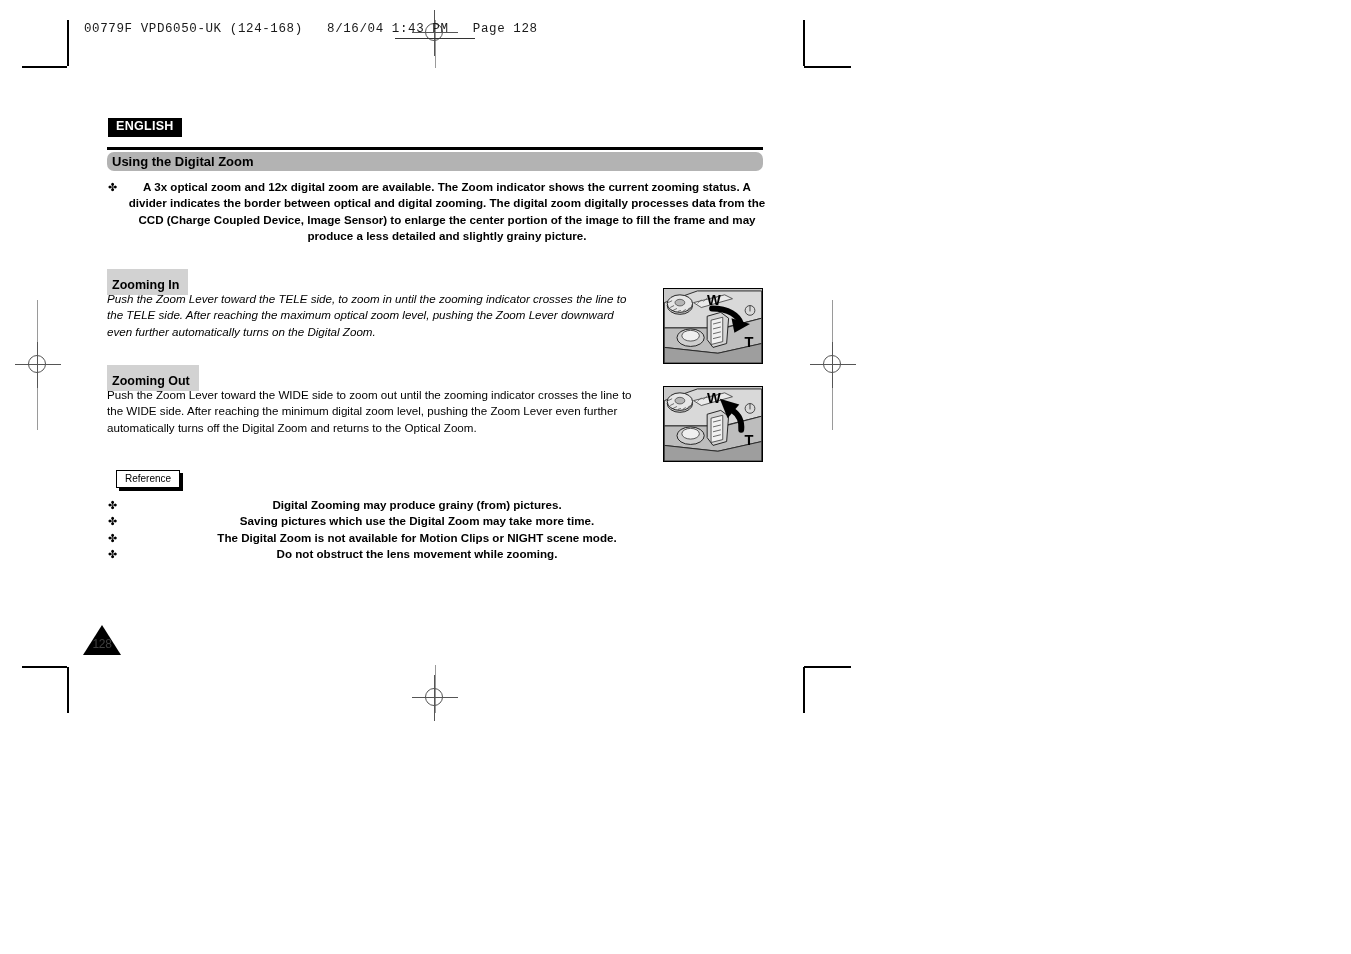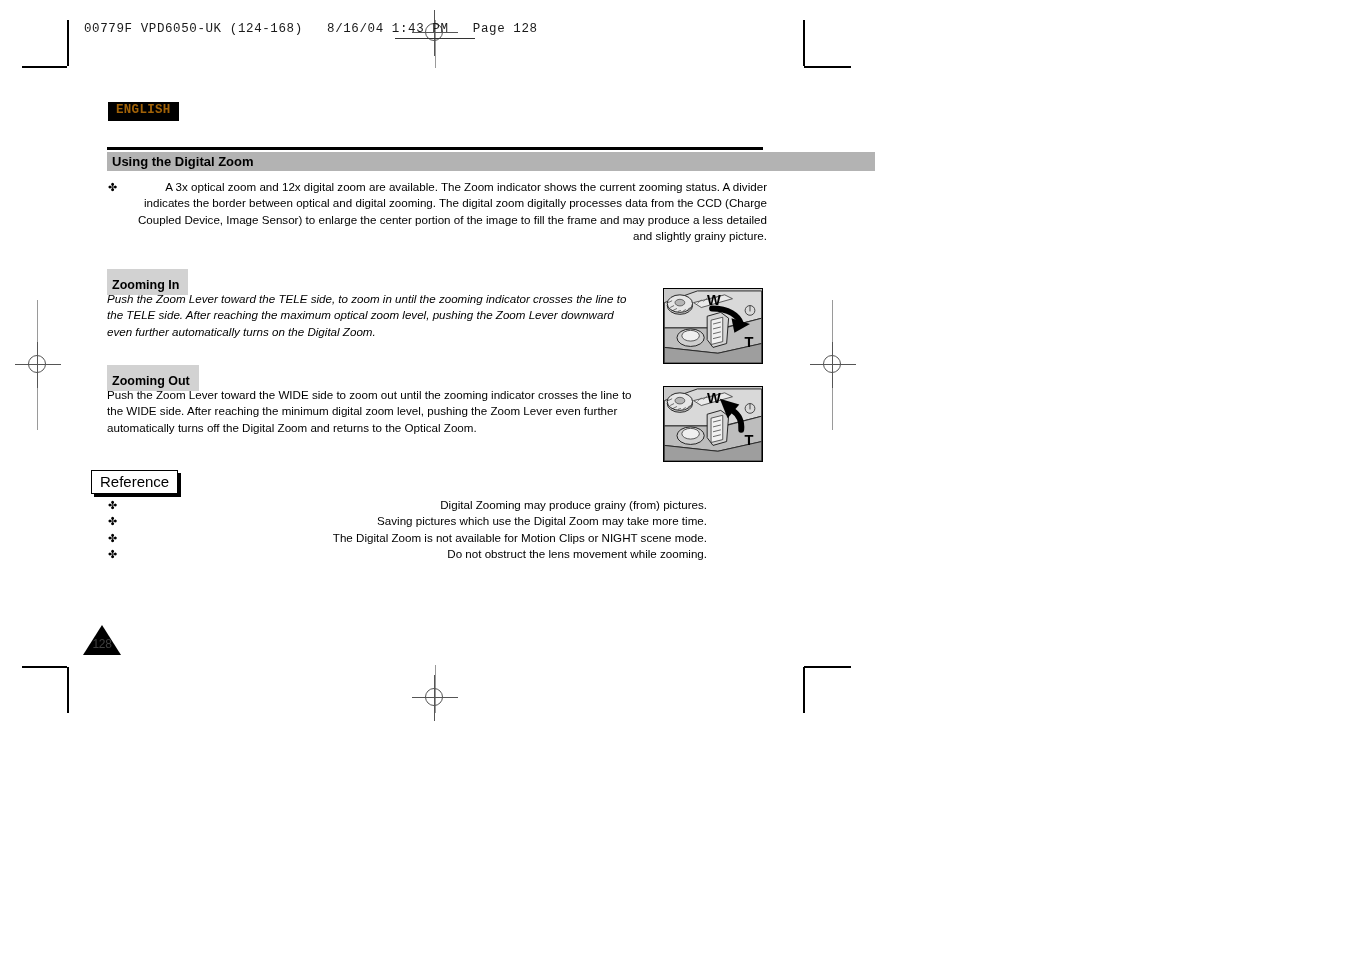--- a/index.html
+++ b/index.html
@@ -50,51 +50,51 @@
     left: 395px; top: 38px;
     width: 80px; height: 1px;
     background: #333;
   }
 
   
   .page { position: absolute; left: 0; top: 0; width: 1351px; height: 954px; }
 
   .lang-badge {
     position: absolute;
-    left: 108px; top: 102px;
+    left: 108px; top: 118px;
     background: #000;
-    color: #a16207;
+    color: #ffffff;
     font-size: 12.5px;
     font-weight: bold;
     padding: 2px 8px 3px 8px;
     letter-spacing: 0.3px;
     line-height: 1.1;
-    font-family: Liberation Mono, monospace;
   }
 
   .chapter-title {
     position: absolute;
     left: 107px; top: 120px;
     font-size: 20px;
     font-weight: bold;
     letter-spacing: -0.2px;
   }
 
   .title-rule {
     position: absolute;
     left: 107px; top: 147px;
     width: 656px; height: 3px;
     background: #000;
   }
 
   .section-bar {
     position: absolute;
     left: 107px; top: 152px;
-    width: 768px; height: 19px;
+    width: 656px; height: 19px;
     background: #b3b3b3;
+    border-radius: 7px;
   }
   .section-bar-label {
     position: absolute;
     left: 5px; top: 2px;
     font-size: 13px;
     font-weight: bold;
   }
 
   .intro-block {
     position: absolute;
@@ -111,45 +111,46 @@
     flex: 0 0 19px;
     font-size: 11px;
     line-height: 16.4px;
     text-align: left;
     padding-left: 1px;
   }
   .bullet-text {
     flex: 1 1 auto;
     font-size: 11.6px;
     line-height: 16.4px;
-    text-align: right;
+    text-align: center;
+    font-weight: bold;
   }
 
   .sub-badge {
     position: absolute;
     background: #d2d2d2;
     font-size: 12.5px;
     font-weight: bold;
     padding: 9px 9px 3px 5px;
     line-height: 1.15;
   }
 
   .body-para {
     position: absolute;
     font-size: 11.6px;
     line-height: 16.4px;
     width: 530px;
   }
 
   .ref-badge {
     position: absolute;
-    left: 91px; top: 470px;
+    left: 116px; top: 470px;
     border: 1px solid #000;
     background: #fff;
-    font-size: 15px;
+    font-size: 10px;
     padding: 2px 8px 2px 8px;
     box-shadow: 3px 3px 0 #000;
     line-height: 1.2;
   }
 
   .ref-list { position: absolute; left: 107px; top: 497px; width: 600px; }
   .ref-list .bullet-row { margin-bottom: 0; }
   .ref-list .bullet-text { line-height: 16.2px; }
 
   

